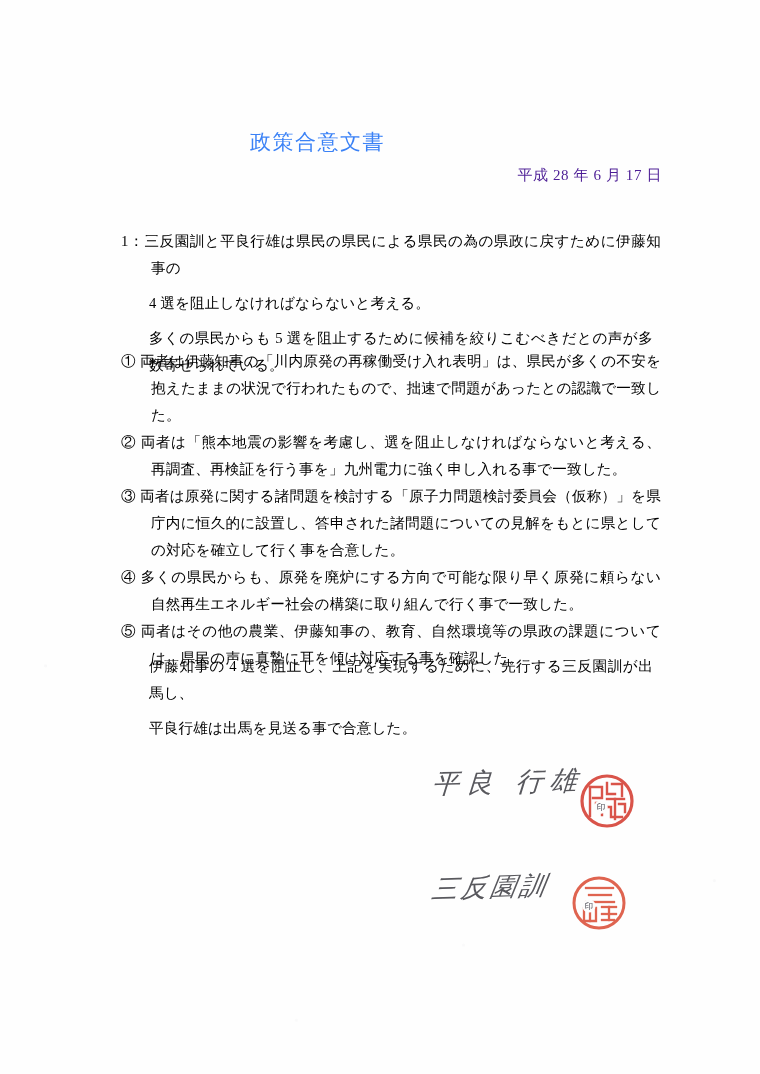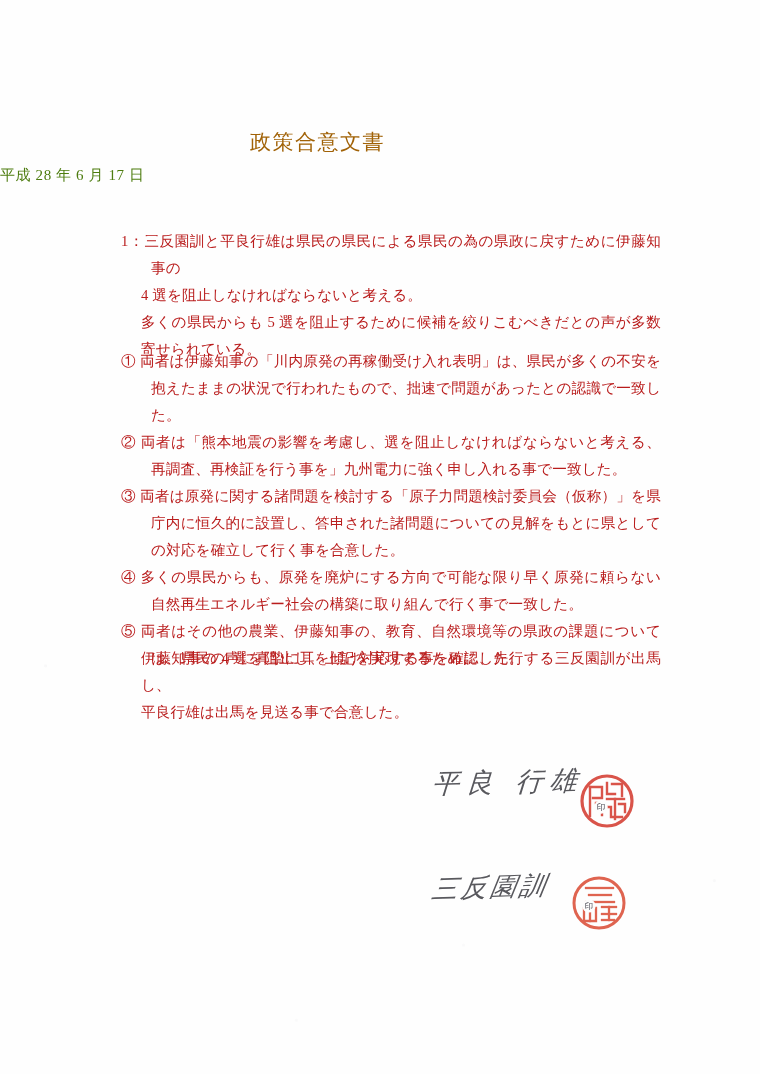--- a/index.html
+++ b/index.html
@@ -28,57 +28,58 @@
       radial-gradient(circle at 61% 88%, rgba(140,140,150,0.04) 0 1px, transparent 2px);
   }
   .doc-title {
     position: absolute;
     top: 128px;
     left: 0;
     width: 635px;
     text-align: center;
     font-size: 21px;
     letter-spacing: 1.5px;
-    color: #a16207;
+    color: #3b82f6;
   }
   .doc-date {
     position: absolute;
     top: 166px;
     left: 0;
     width: 662px;
+    text-align: right;
     font-size: 15px;
     letter-spacing: 0.6px;
-    color: #4d7c0f;
+    color: #4c1d95;
   }
   .body-block {
     position: absolute;
     left: 121px;
     width: 540px;
     font-size: 14.6px;
     line-height: 27px;
     letter-spacing: 0.15px;
     text-align: justify;
-    color: #b91c1c;
+    color: #000000;
   }
   #section1 { top: 228px; }
   #section2 { top: 348px; }
   #closing  { top: 645px; }
 
   .numbered-para {
     padding-left: 30px;
     text-indent: -30px;
     margin: 0;
   }
   .list-item {
     padding-left: 30px;
     text-indent: -30px;
     margin: 0;
   }
   .closing-para {
-    margin: 0;
+    margin: 8px;
     padding-left: 20px;
   }
   .marker { letter-spacing: 0.5px; }
 
   
   .signature-row {
     position: absolute;
     height: 70px;
   }
   #signature-1 { top: 762px; left: 432px; }

